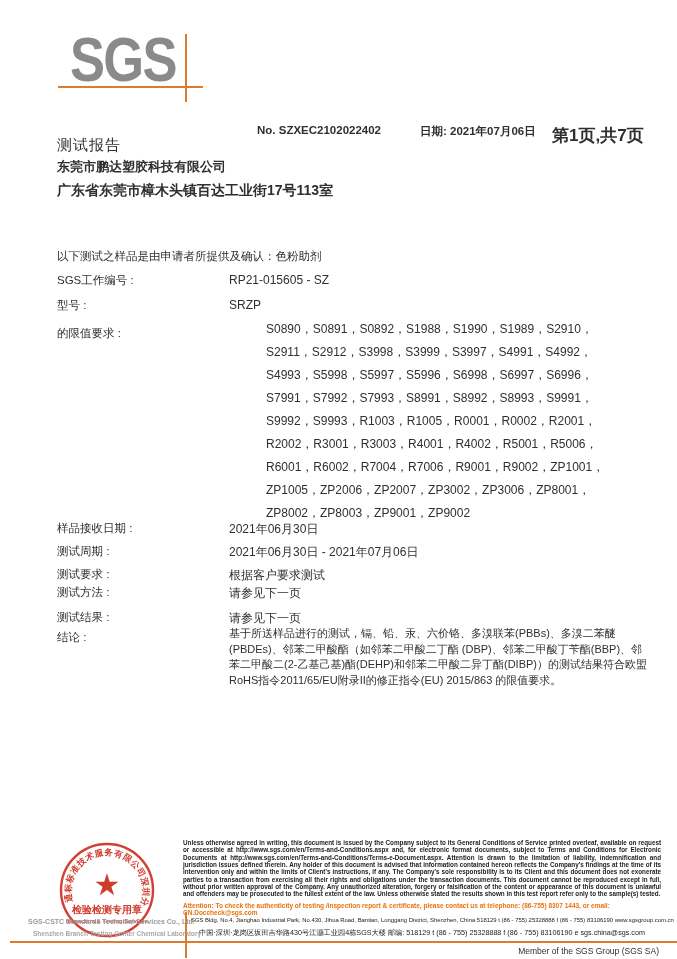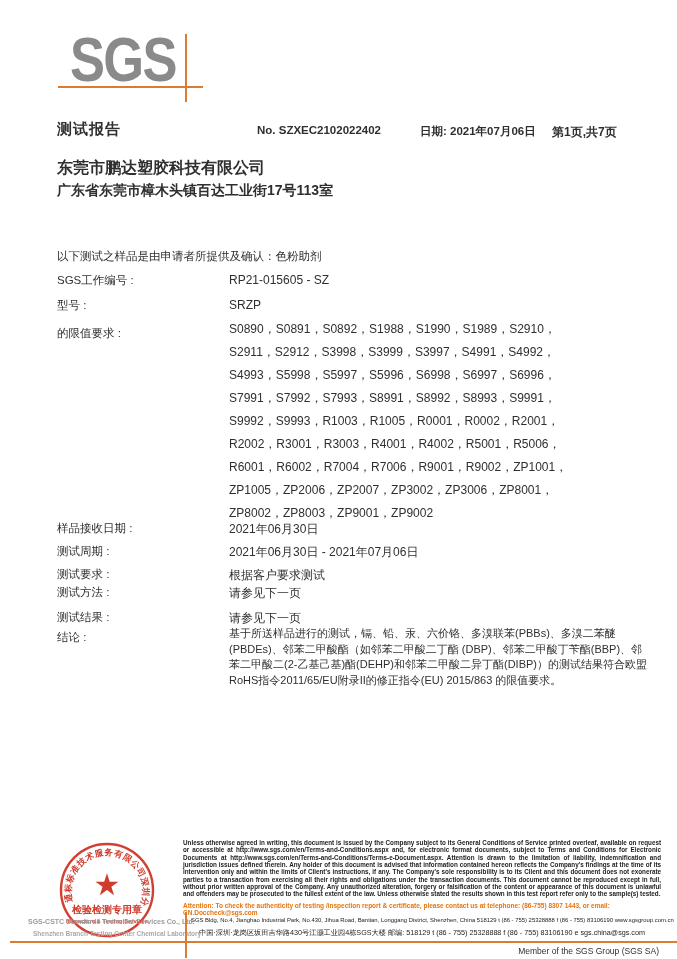--- a/index.html
+++ b/index.html
@@ -6,33 +6,33 @@
   body{font-family:"Liberation Sans","DejaVu Sans",sans-serif;}
   .page{position:relative;width:677px;height:959px;background:#ffffff;color:#2f2f2f;overflow:hidden;}
 
   
   .logo-text{position:absolute;left:70px;top:34px;font-size:64px;font-weight:800;color:#8a8a8a;
              letter-spacing:-2px;line-height:52px;transform:scale(0.82,0.98);transform-origin:left top;}
   .logo-hline{position:absolute;left:58px;top:86px;width:145px;height:2px;background:#dd7c2f;}
   .logo-vline{position:absolute;left:185px;top:34px;width:2px;height:68px;background:#dd7c2f;}
 
   
-  .title{position:absolute;left:57px;top:120px;font-size:15px;font-weight:bold;letter-spacing:1px;}
+  .title{position:absolute;left:57px;top:136px;font-size:15px;font-weight:normal;letter-spacing:1px;}
   .report-no{position:absolute;left:229px;top:124px;font-size:11.5px;font-weight:bold;margin-left:28px;}
   .date{position:absolute;left:420px;top:124px;font-size:11.5px;font-weight:bold;}
-  .page-info{position:absolute;left:552px;top:124px;font-size:12px;font-weight:bold;}
+  .page-info{position:absolute;left:552px;top:124px;font-size:17px;font-weight:bold;}
 
-  .app-name{position:absolute;left:57px;top:158px;font-size:16px;font-weight:bold;}
+  .app-name{position:absolute;left:57px;top:158px;font-size:13px;font-weight:bold;}
   .app-addr{position:absolute;left:57px;top:182px;font-size:14px;font-weight:bold;}
 
   .intro{position:absolute;left:57px;top:249px;font-size:11.5px;}
 
   .lbl{position:absolute;left:57px;font-size:11.5px;white-space:nowrap;}
   .val{position:absolute;left:229px;font-size:12px;white-space:nowrap;}
-  .ref-lines div{line-height:23px;height:23px;}
+  .ref-lines div{line-height:23px;height:23px;margin-left:37px;}
   .conclusion{position:absolute;left:229px;top:626px;width:424px;font-size:11px;line-height:15.6px;white-space:normal;text-align:left;}
 
   
   .disclaimer{position:absolute;left:183px;top:839px;width:478px;font-size:6.3px;line-height:7.35px;
               text-align:justify;color:#1c1c1c;font-weight:bold;}
   .attention{position:absolute;left:183px;top:902px;width:478px;font-size:6.5px;line-height:7.3px;
              color:#e8740c;font-weight:bold;}
   .addr-en{position:absolute;left:191px;top:917px;width:470px;font-size:5.9px;color:#1c1c1c;white-space:nowrap;}
   .addr-cn{position:absolute;left:191px;top:928px;width:470px;font-size:7.2px;color:#1c1c1c;white-space:nowrap;font-weight:normal;margin-left:8px;}
   .footer-hline{position:absolute;left:10px;top:941px;width:667px;height:2px;background:#dd7c2f;}

